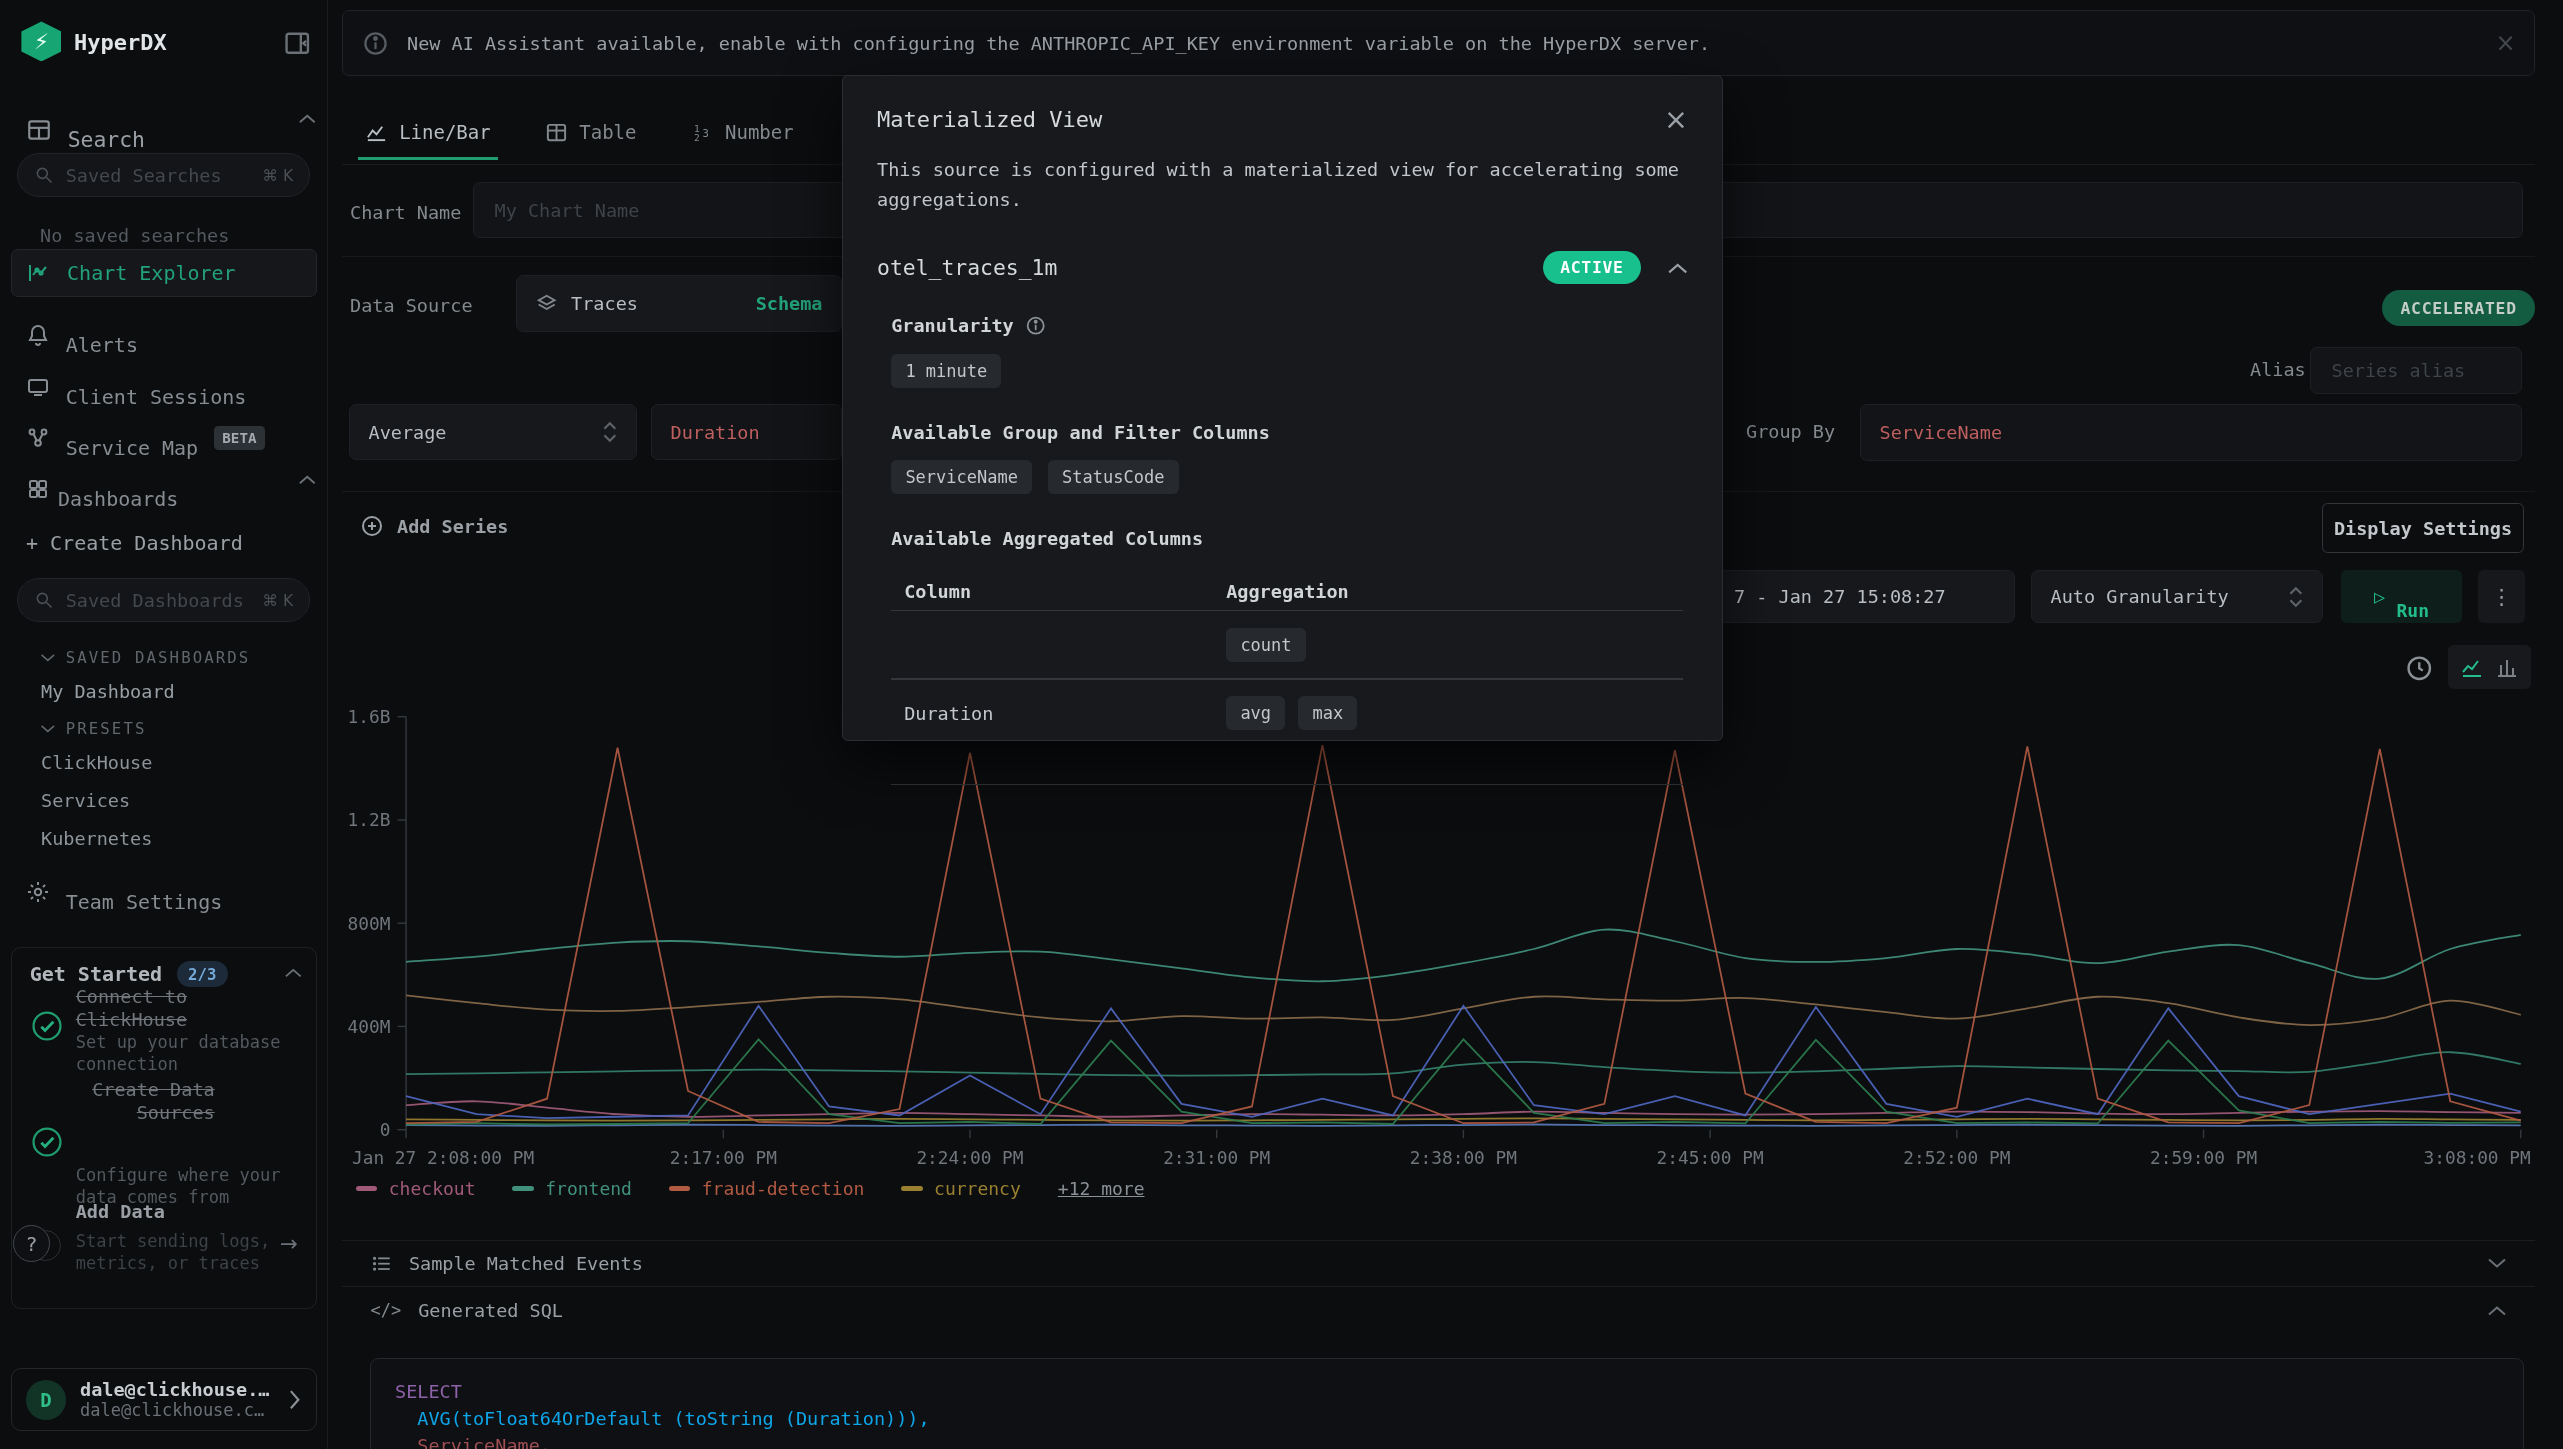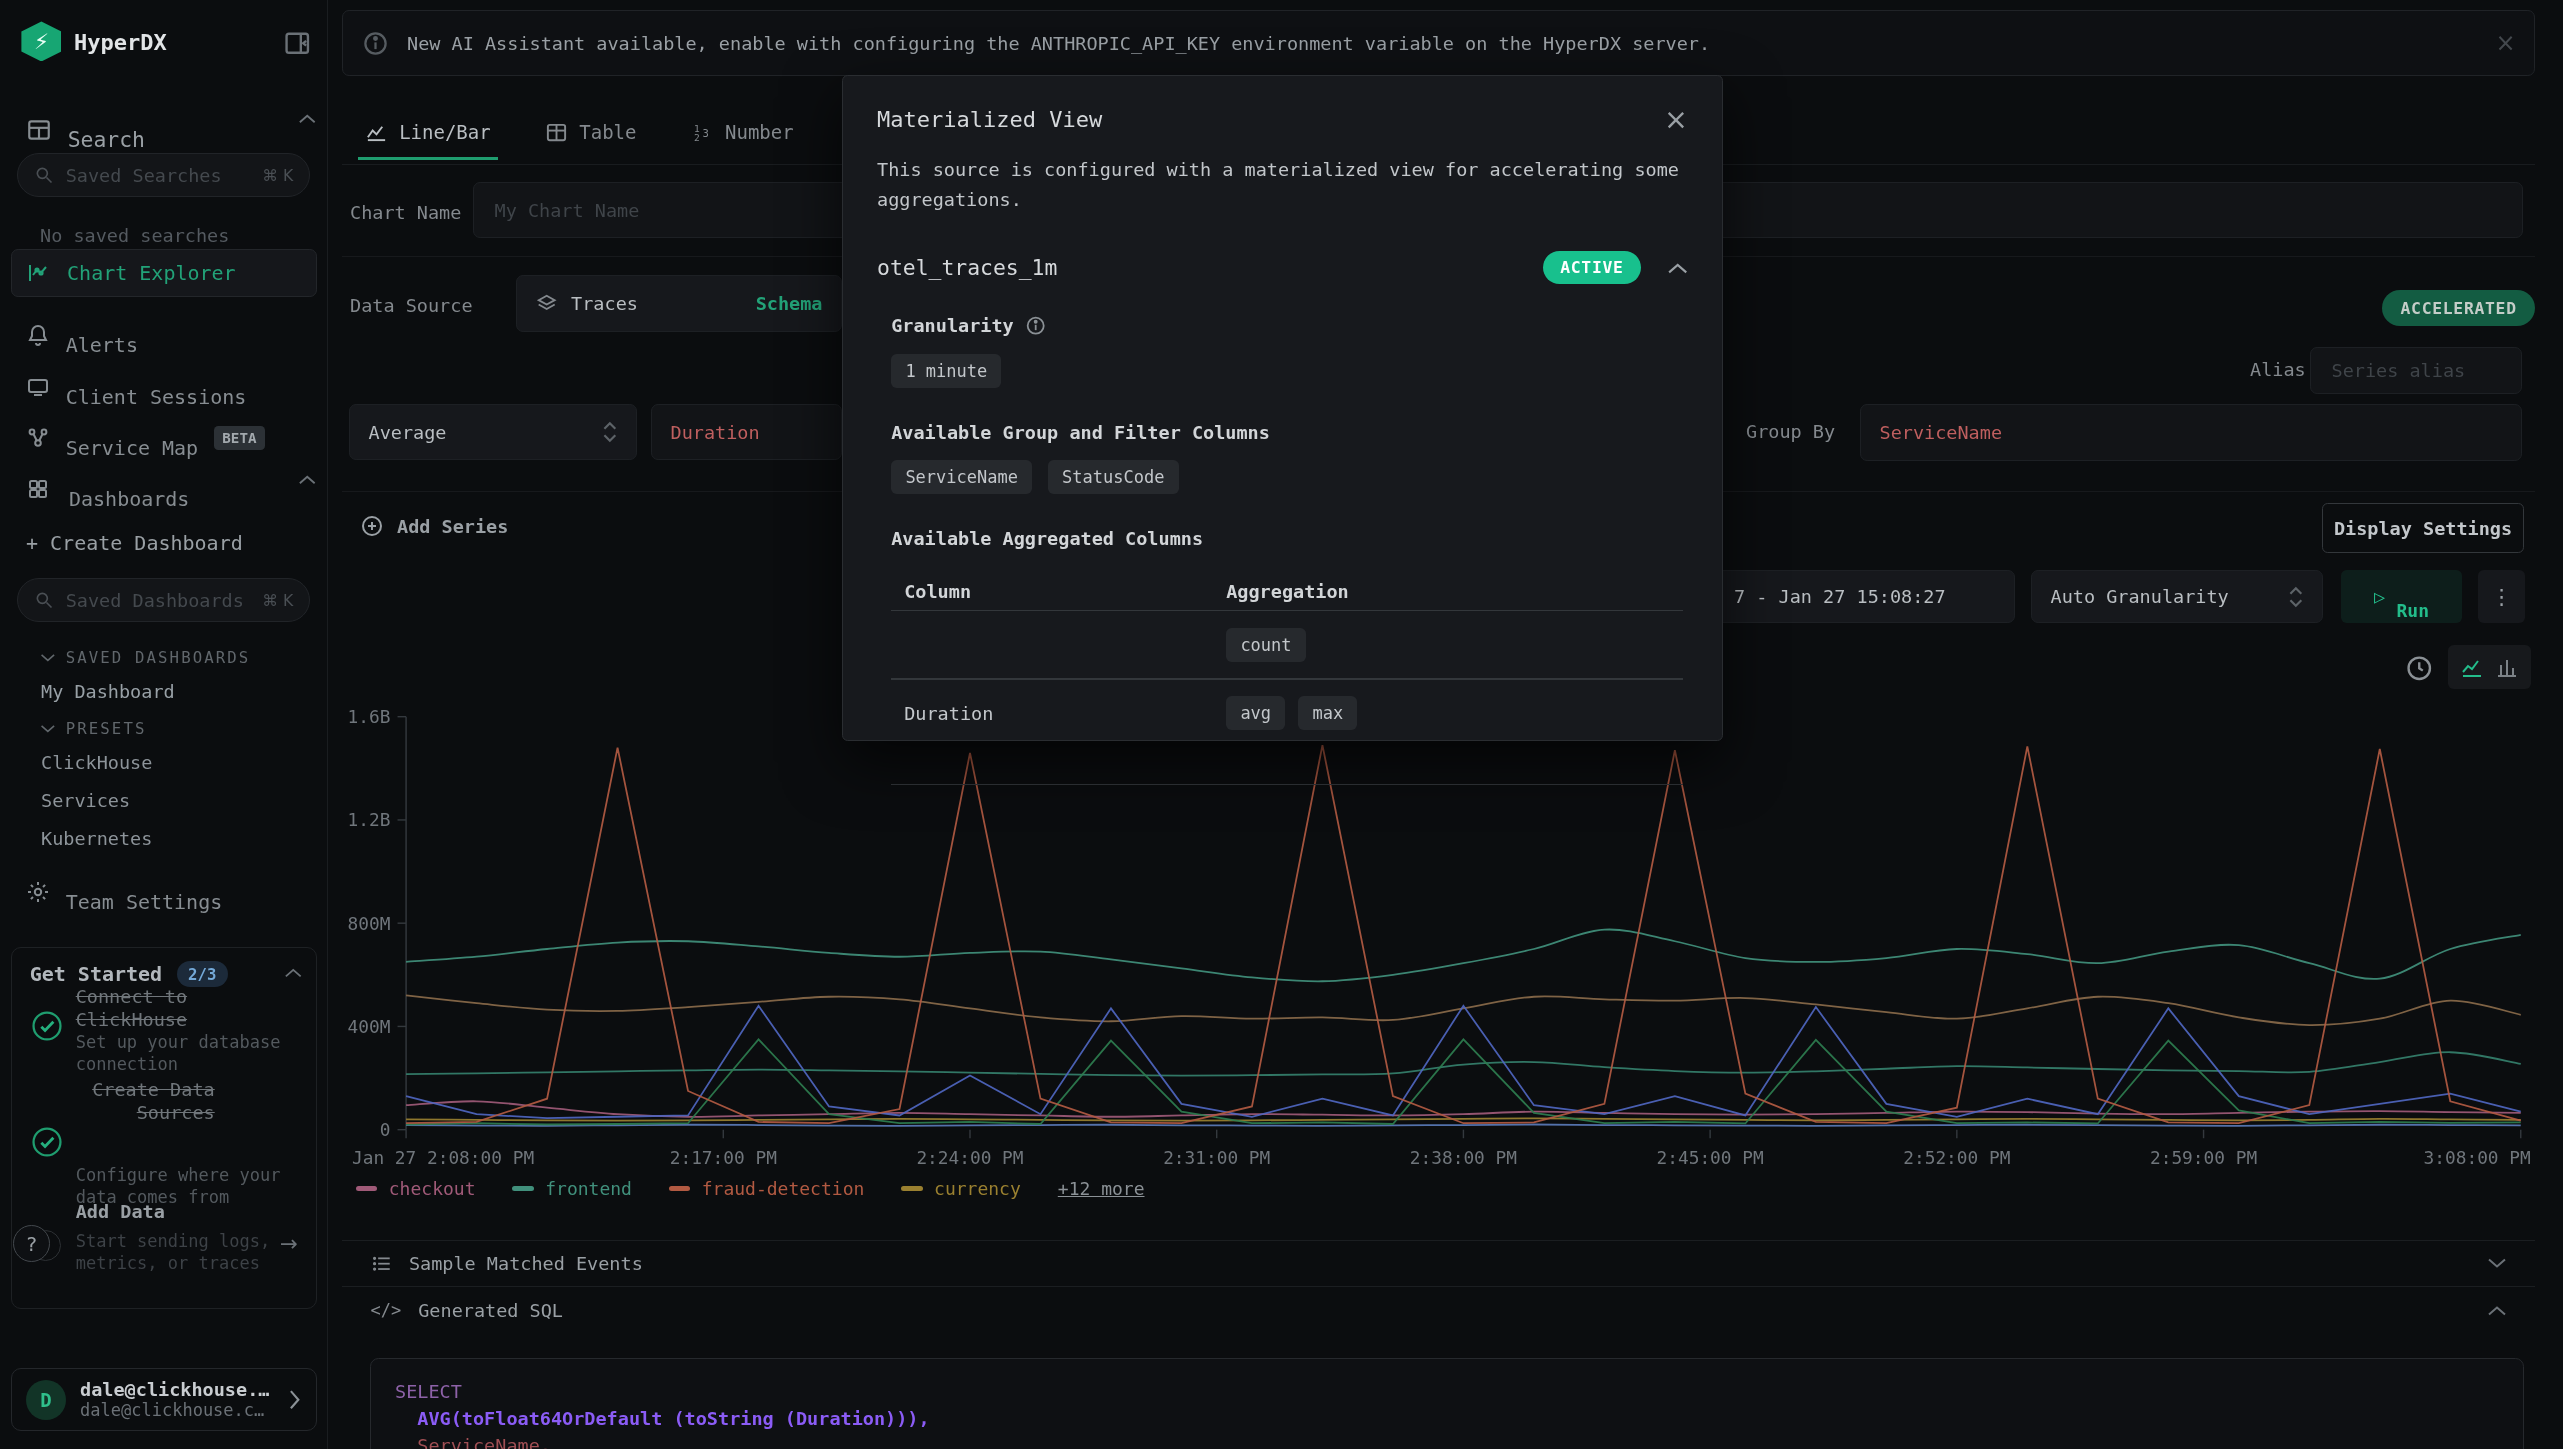--- a/index.html
+++ b/index.html
@@ -135,21 +135,21 @@
             <circle cx="18" cy="6" r="2.4"></circle>
             <circle cx="12" cy="17" r="2.8"></circle>
             <line x1="7.5" y1="8" x2="10.8" y2="14.8"></line>
             <line x1="16.5" y1="8" x2="13.2" y2="14.8"></line>
           </svg>
         </span>
       <span class="navlbl">Service Map</span>
       <span class="badge-beta">BETA</span>
     </div>
 
-    <div class="abs row" style="left:26px;top:467px;gap:19px;">
+    <div class="abs row" style="left:26px;top:467px;gap:8px;">
       <span>
           <svg width="24" height="24" viewBox="0 0 24 24" fill="none" stroke="#878d92" stroke-width="2">
             <rect x="4" y="4" width="7" height="7" rx="1.5"></rect>
             <rect x="13" y="4" width="7" height="7" rx="1.5"></rect>
             <rect x="4" y="13" width="7" height="7" rx="1.5"></rect>
             <rect x="13" y="13" width="7" height="7" rx="1.5"></rect>
           </svg>
         </span>
       <span class="navlbl">Dashboards</span>
     </div>
@@ -486,21 +486,21 @@
     <span style="font-size:18.5px;">Generated SQL</span>
     <span style="margin-left:auto;">
         <svg width="20" height="13" viewBox="0 0 20 12" fill="none" stroke="#6b7177" stroke-width="2">
           <path d="M2 10 L10 3 L18 10"></path>
         </svg>
       </span>
   </div>
 
   <div class="abs" style="left:370px;top:1358px;width:2154px;height:107px;border:1.4px solid #26292d;border-radius:8.5px;background:#0e1013;padding:18.5px 24px;overflow:hidden;">
     <div class="sqlline" style="color: rgb(141, 98, 168);">SELECT</div>
-    <div class="sqlline" style="color: #8b5cf6; font-weight: bold;">  AVG(toFloat64OrDefault (toString (Duration))),</div>
+    <div class="sqlline" style="color: #0ea5e9;">  AVG(toFloat64OrDefault (toString (Duration))),</div>
     <div class="sqlline" style="color: rgb(160, 79, 84);">  ServiceName,</div>
   </div>
 
   <div id="modal">
     <div class="row" style="justify-content:space-between;">
       <span style="font-size:22px;color:#d6d9dc;">Materialized View</span>
       <span style="font-size:28.5px;color:#9aa0a5;line-height:21.4px;font-family:'DejaVu Sans',sans-serif;">×</span>
     </div>
     <div style="margin-top:23px;width:819px;font-size:18.5px;line-height:30px;color:#c2c6ca;">This source is configured with a materialized view for accelerating some aggregations.</div>
 

